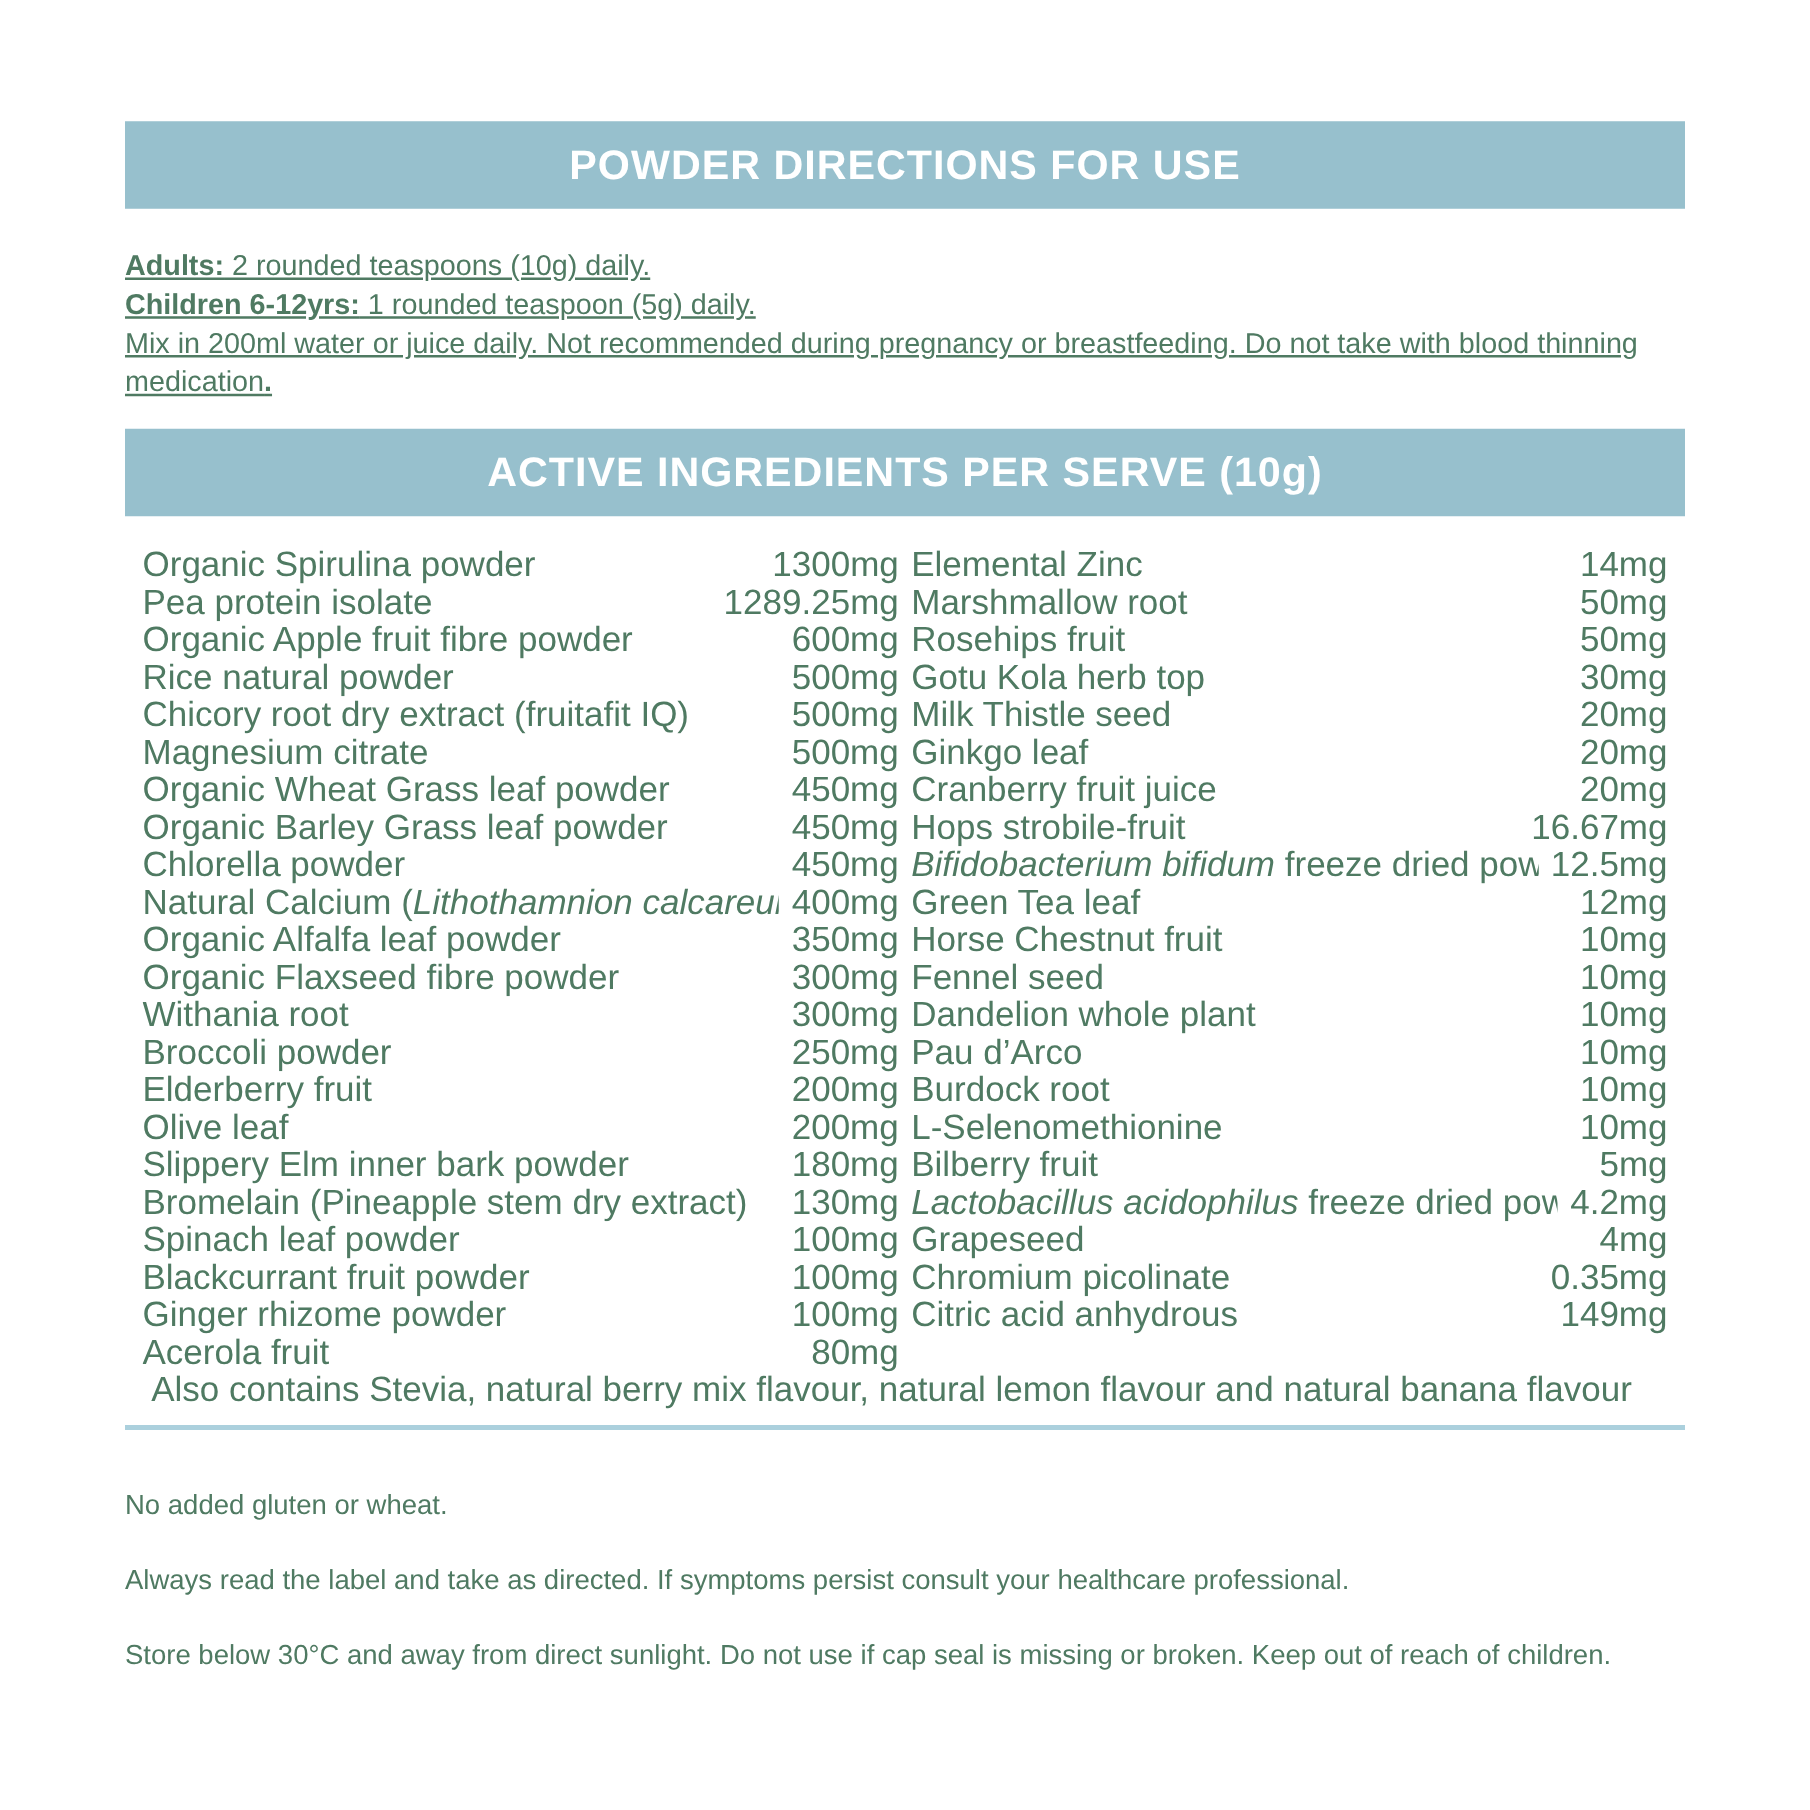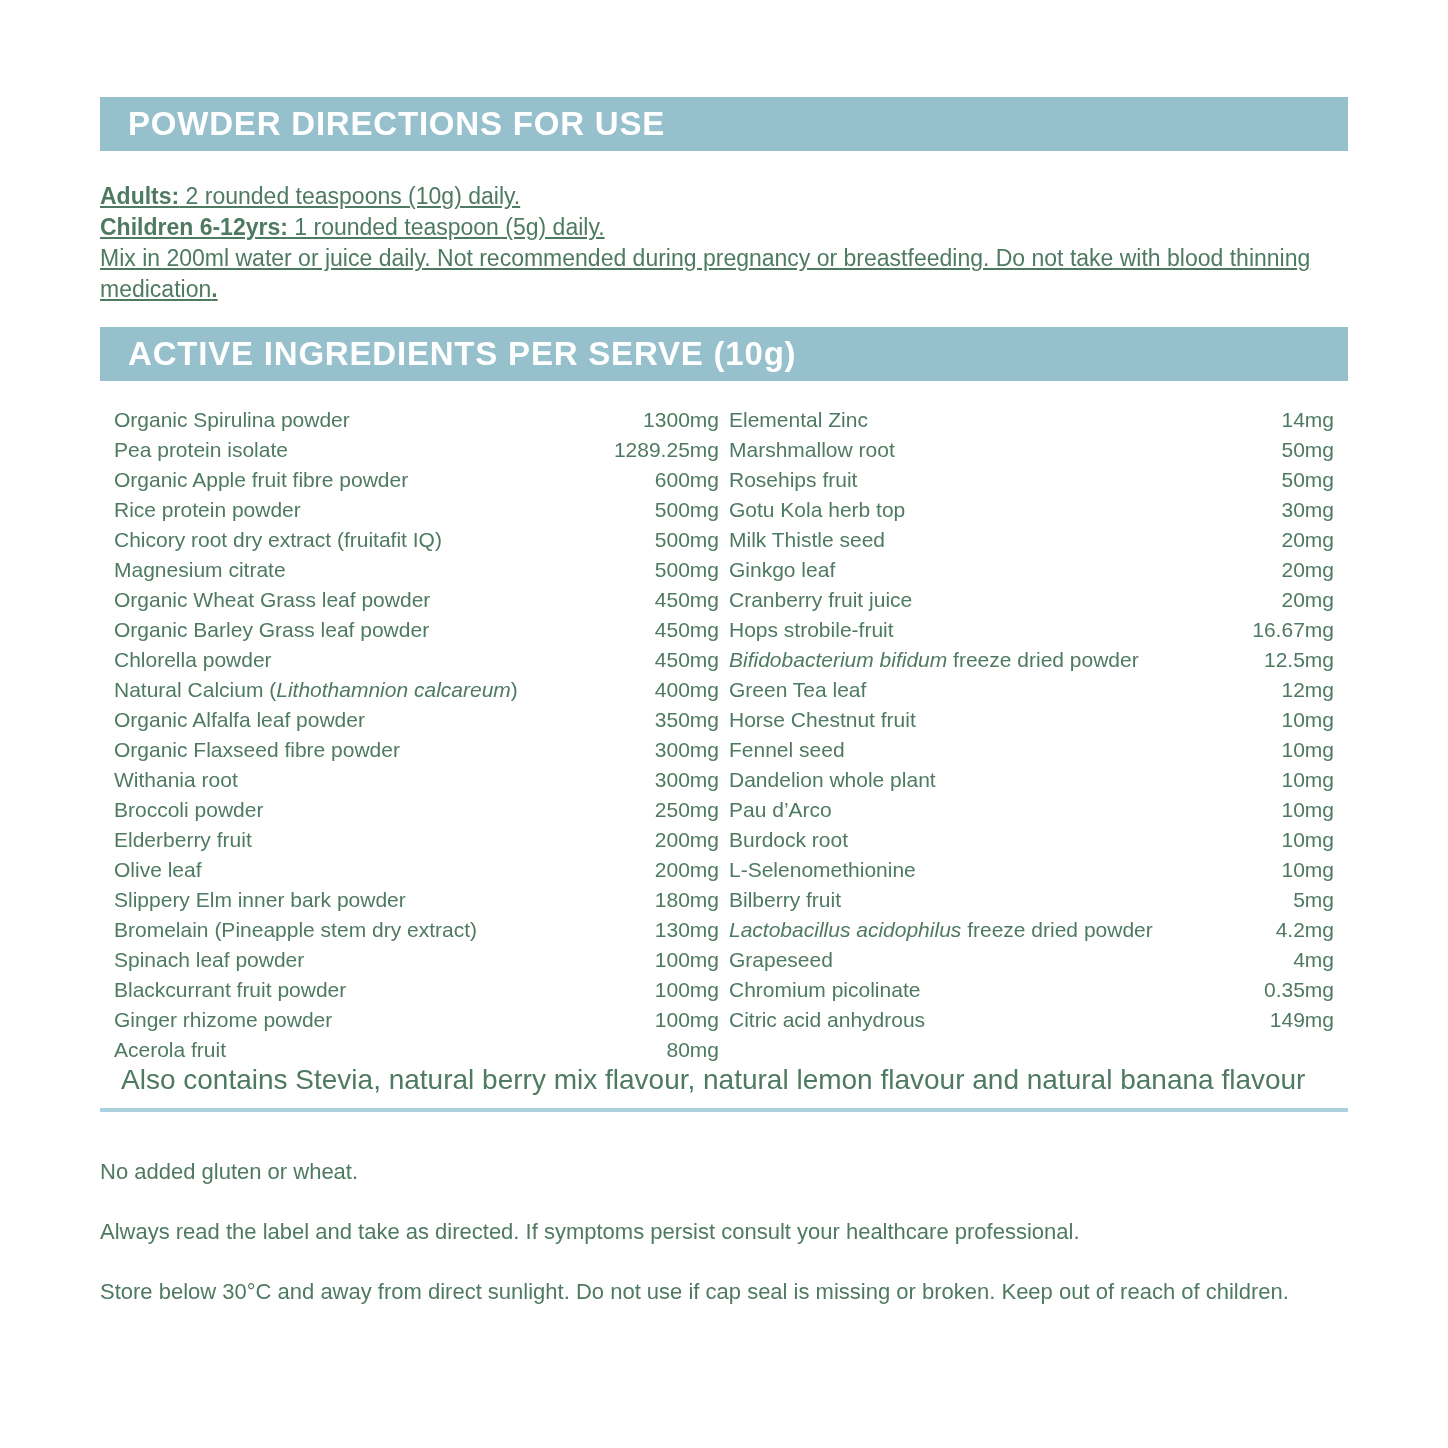--- a/index.html
+++ b/index.html
@@ -13,41 +13,42 @@
   body{
     width:1448px;height:1448px;
     font-family:"Liberation Sans","DejaVu Sans",sans-serif;
     color:var(--text);
     overflow:hidden;
   }
   .page{padding:97px 100px 0 100px;}
 
   .banner{
     background:var(--banner);
-    height:54px;
+    height:70px;
     display:flex;align-items:center;
-    padding:0 28px;
+    padding:0 43px;
+    justify-content:center;
   }
   .banner .banner-title{
     color:var(--header-text);
     font-size:33px;font-weight:700;letter-spacing:0.8px;
     margin:0;white-space:nowrap;
   }
 
   .directions{margin-top:30px;font-size:23px;line-height:31px;text-decoration:underline;}
   .dir-line .lead{font-weight:700;}
   .dir-paragraph{max-width:1248px;}
   .bold-dot{font-weight:700;}
 
   .banner-2{margin-top:22px;}
 
   .ingredients{
     display:flex;gap:10px;
     margin:24px 14px 0 14px;
-    font-size:21px;line-height:30px;
+    font-size:28px;line-height:30px;
   }
   .ing-col{flex:1;min-width:0;}
   .ing-row{display:flex;align-items:baseline;}
   .ing-name{flex:1;white-space:nowrap;overflow:hidden;}
   .ing-amount{white-space:nowrap;text-align:right;padding-left:10px;}
   .ing-name i{}
 
   .footnote{
     margin:0 14px;padding-left:7px;
     font-size:28px;line-height:30px;
@@ -94,21 +95,21 @@
         </div>
         <div class="ing-row">
           <span class="ing-name">Pea protein isolate</span>
           <span class="ing-amount">1289.25mg</span>
         </div>
         <div class="ing-row">
           <span class="ing-name">Organic Apple fruit fibre powder</span>
           <span class="ing-amount">600mg</span>
         </div>
         <div class="ing-row">
-          <span class="ing-name">Rice protein powder</span>
+          <span class="ing-name">Rice natural powder</span>
           <span class="ing-amount">500mg</span>
         </div>
         <div class="ing-row">
           <span class="ing-name">Chicory root dry extract (fruitafit IQ)</span>
           <span class="ing-amount">500mg</span>
         </div>
         <div class="ing-row">
           <span class="ing-name">Magnesium citrate</span>
           <span class="ing-amount">500mg</span>
         </div>

